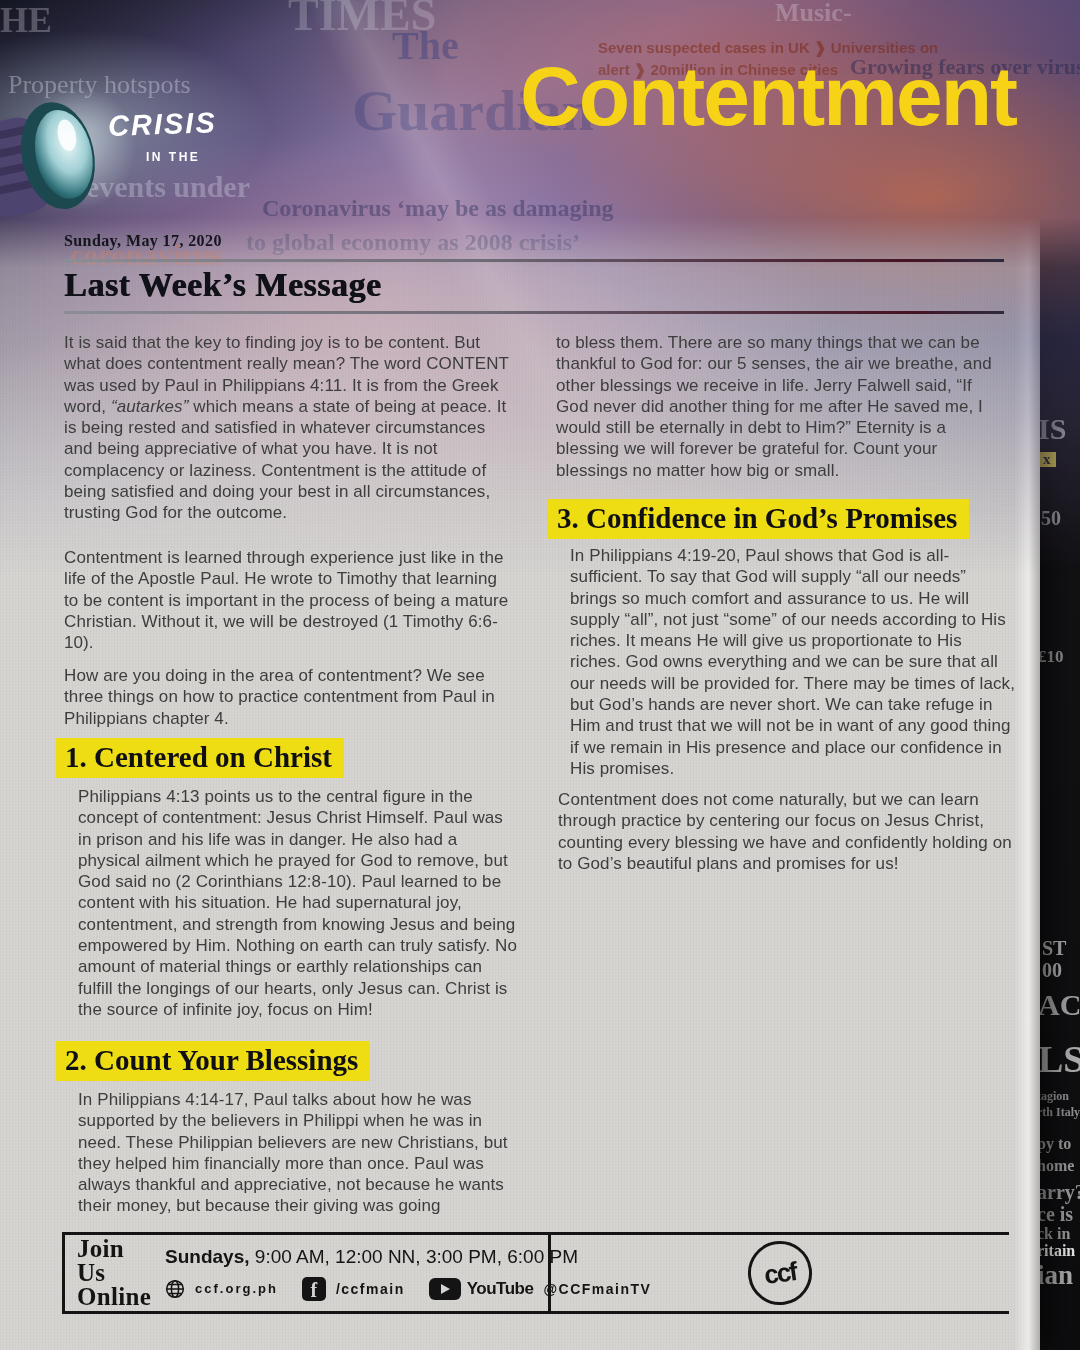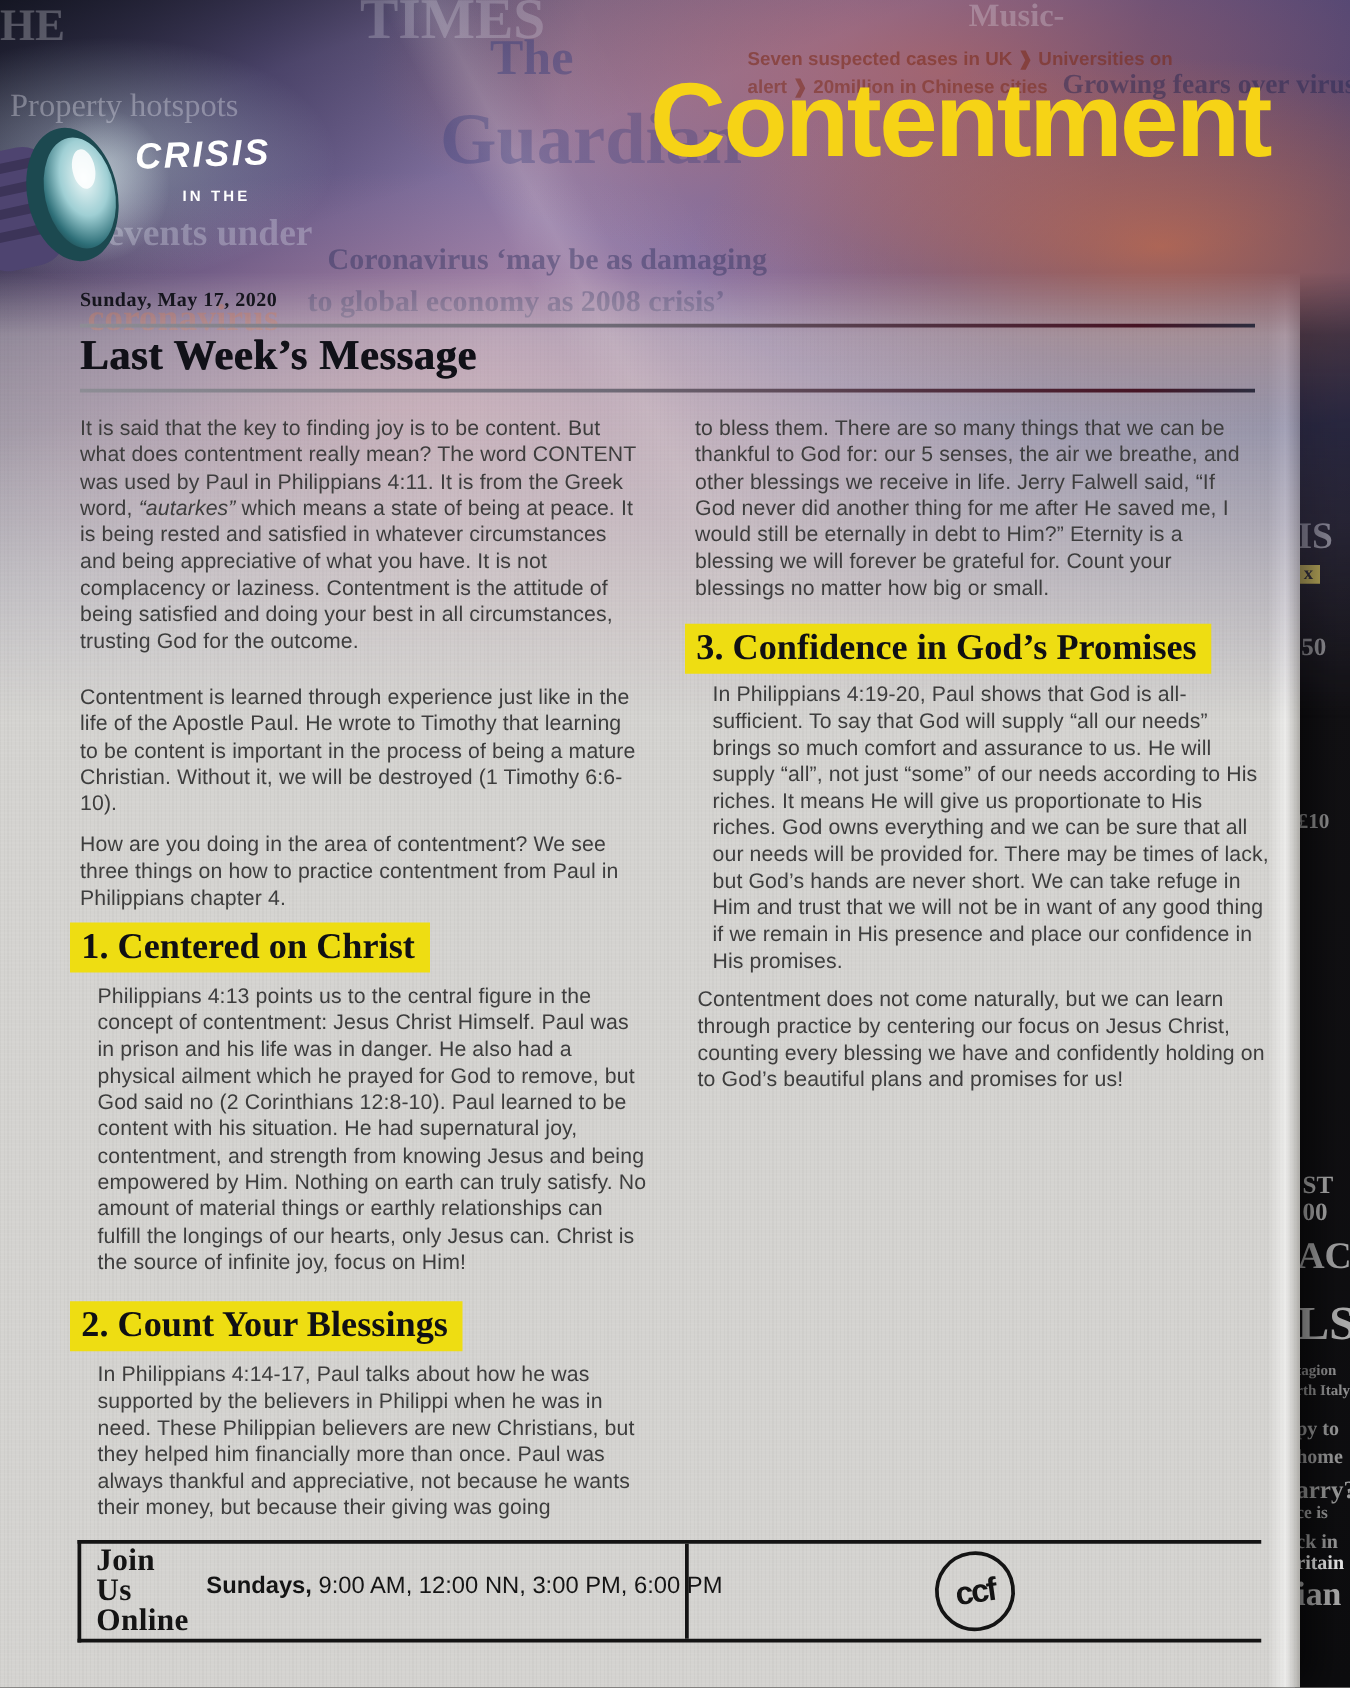--- a/index.html
+++ b/index.html
@@ -92,21 +92,21 @@
   <span class="scrap" style="left:2px;top:648px;font-size:17px;font-weight:bold;opacity:.7">£10</span>
   <span class="scrap" style="left:6px;top:938px;font-size:20px;font-weight:bold;opacity:.85">ST</span>
   <span class="scrap" style="left:6px;top:960px;font-size:20px;font-weight:bold;opacity:.85">00</span>
   <span class="scrap" style="left:2px;top:990px;font-size:30px;font-weight:bold;opacity:.8">AC</span>
   <span class="scrap" style="left:2px;top:1040px;font-size:38px;font-weight:bold;opacity:.85">LS</span>
   <span class="scrap" style="left:1px;top:1090px;font-size:12px;font-weight:bold;opacity:.7">tagion</span>
   <span class="scrap" style="left:1px;top:1106px;font-size:12px;font-weight:bold;opacity:.7">rth Italy</span>
   <span class="scrap" style="left:1px;top:1136px;font-size:16px;font-weight:bold;opacity:.75">py to</span>
   <span class="scrap" style="left:1px;top:1158px;font-size:16px;font-weight:bold;opacity:.75">home</span>
   <span class="scrap" style="left:1px;top:1182px;font-size:20px;font-weight:bold;opacity:.75">arry?</span>
-  <span class="scrap" style="left:1px;top:1204px;font-size:14px;font-weight:bold;opacity:.75">ce is</span>
+  <span class="scrap" style="left:1px;top:1204px;font-size:20px;font-weight:bold;opacity:.75">ce is</span>
   <span class="scrap" style="left:1px;top:1226px;font-size:16px;font-weight:bold;opacity:.75">ck in</span>
   <span class="scrap" style="left:1px;top:1243px;font-size:16px;font-weight:bold;color:#e8e8e8">ritain</span>
   <span class="scrap" style="left:1px;top:1262px;font-size:27px;font-weight:bold;opacity:.85">ian</span>
 </div>
 
 <div class="abs paper"></div>
 
 <div class="abs sky">
   <span class="headline" style="left:0;top:2px;font-size:36px;color:rgba(222,222,230,.30)">HE</span>
   <span class="headline" style="left:288px;top:-8px;font-size:46px;color:rgba(225,225,232,.25)">TIMES</span>
@@ -183,18 +183,33 @@
 <div class="bind-p" style="left:558px;top:789px;width:460px">Contentment does not come naturally, but we can learn through practice by centering our focus on Jesus Christ, counting every blessing we have and confidently holding on to God’s beautiful plans and promises for us!</div>
 
 <div class="abs footer">
   <div class="f-cell f-online">
     <div class="serif-title" style="width:96px">
       <div>Join Us</div>
       <div>Online</div>
     </div>
     <div style="margin-left:14px">
       <div class="sched-row"><b>Sundays,</b><span> 9:00 AM, 12:00 NN, 3:00 PM, 6:00 PM</span></div>
+      <div class="icons-row">
+        <svg width="20" height="20" viewBox="0 0 24 24">
+          <g fill="none" stroke="#141414" stroke-width="1.8">
+            <circle cx="12" cy="12" r="10"></circle>
+              <ellipse cx="12" cy="12" rx="4.3" ry="10"></ellipse>
+            <path d="M2,12 H22 M3.6,6.5 H20.4 M3.6,17.5 H20.4"></path>
+          </g>
+        </svg>
+        <span class="site">ccf.org.ph</span>
+        <span class="fb-icon" style="margin-left:14px">f</span>
+        <span class="fb-handle">/ccfmain</span>
+        <span class="yt-icon" style="margin-left:14px"></span>
+        <span class="yt-word">YouTube</span>
+        <span class="yt-handle">@CCFmainTV</span>
+      </div>
     </div>
   </div>
   <div class="f-cell f-logo">
     <div class="ccf-circle">ccf</div>
   </div>
 </div>
 
 </body></html>

